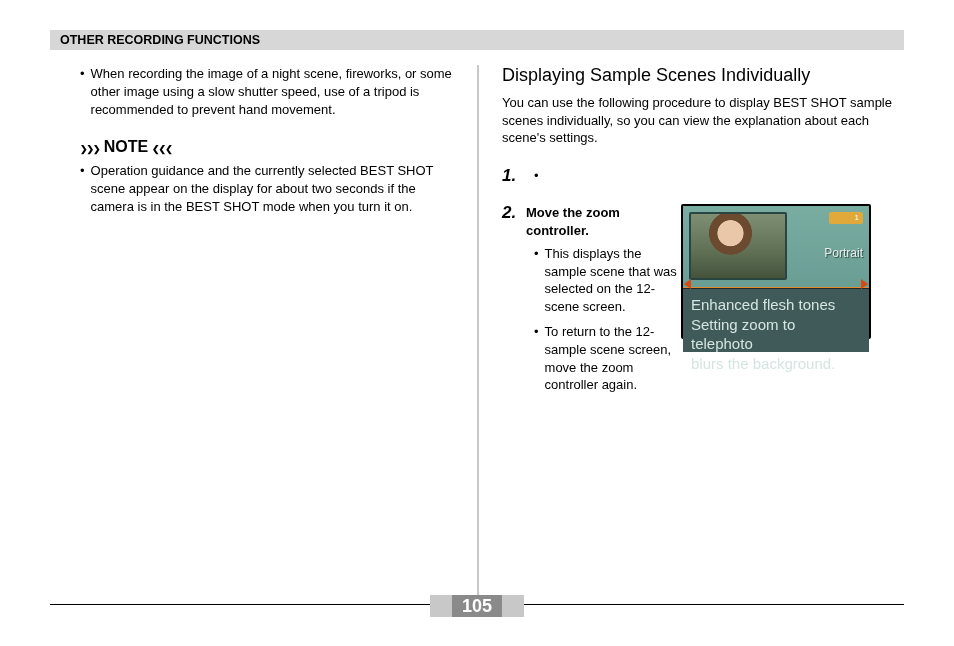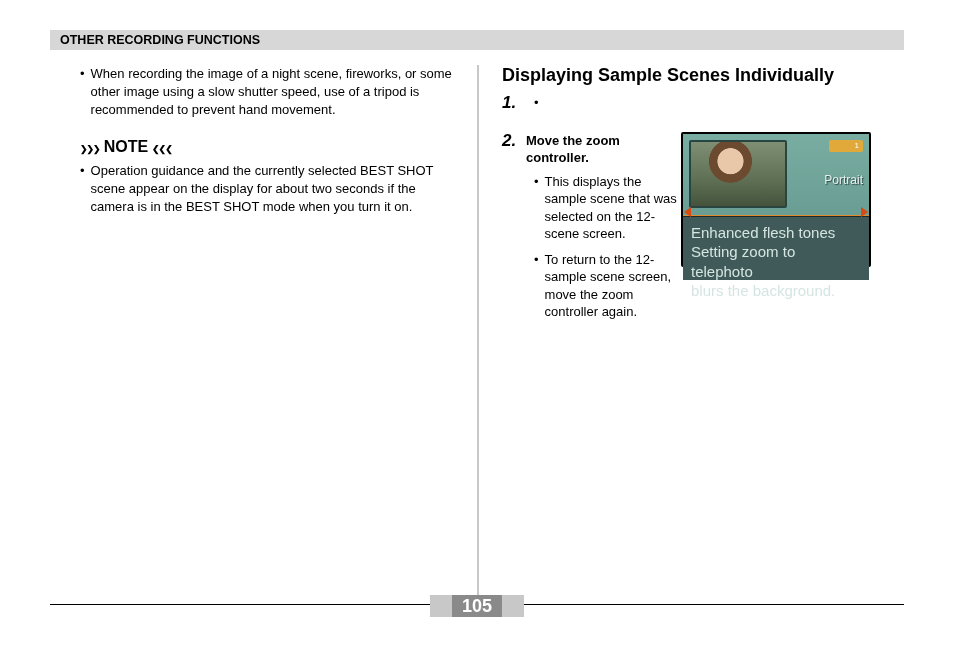--- a/index.html
+++ b/index.html
@@ -60,21 +60,21 @@
     margin-bottom: 6px;
     font-size: 16px;
     display: flex;
     align-items: center;
     gap: 4px;
   }
   .arrow-right::before { content: "\276F\276F\276F"; font-size: 9px; letter-spacing:-1px; }
   .arrow-left::before  { content: "\276E\276E\276E"; font-size: 9px; letter-spacing:-1px; }
   .section-heading {
     font-size: 18px;
-    font-weight: bold;
+    font-weight: normal;
     margin-bottom: 8px;
   }
   .intro-para {
     line-height: 1.35;
     margin-bottom: 20px;
   }
   .step {
     display: flex;
     margin-bottom: 12px;
   }
@@ -235,20 +235,21 @@
       </div>
 
       <div class="bullet-para">
         <span class="bullet-dot">•</span>
         <span>Operation guidance and the currently selected BEST SHOT scene appear on the display for about two seconds if the camera is in the BEST SHOT mode when you turn it on.</span>
       </div>
     </div>
 
     <div class="col-right">
       <div class="section-heading">Displaying Sample Scenes Individually</div>
+      <div class="intro-para">You can use the following procedure to display BEST SHOT sample scenes individually, so you can view the explanation about each scene's settings.</div>
 
       <div class="step">
         <div class="step-num">1.</div>
         <div class="step-body">
           <div class="sub-bullet">
             <span class="bullet-dot">•</span>
           </div>
         </div>
       </div>
 

